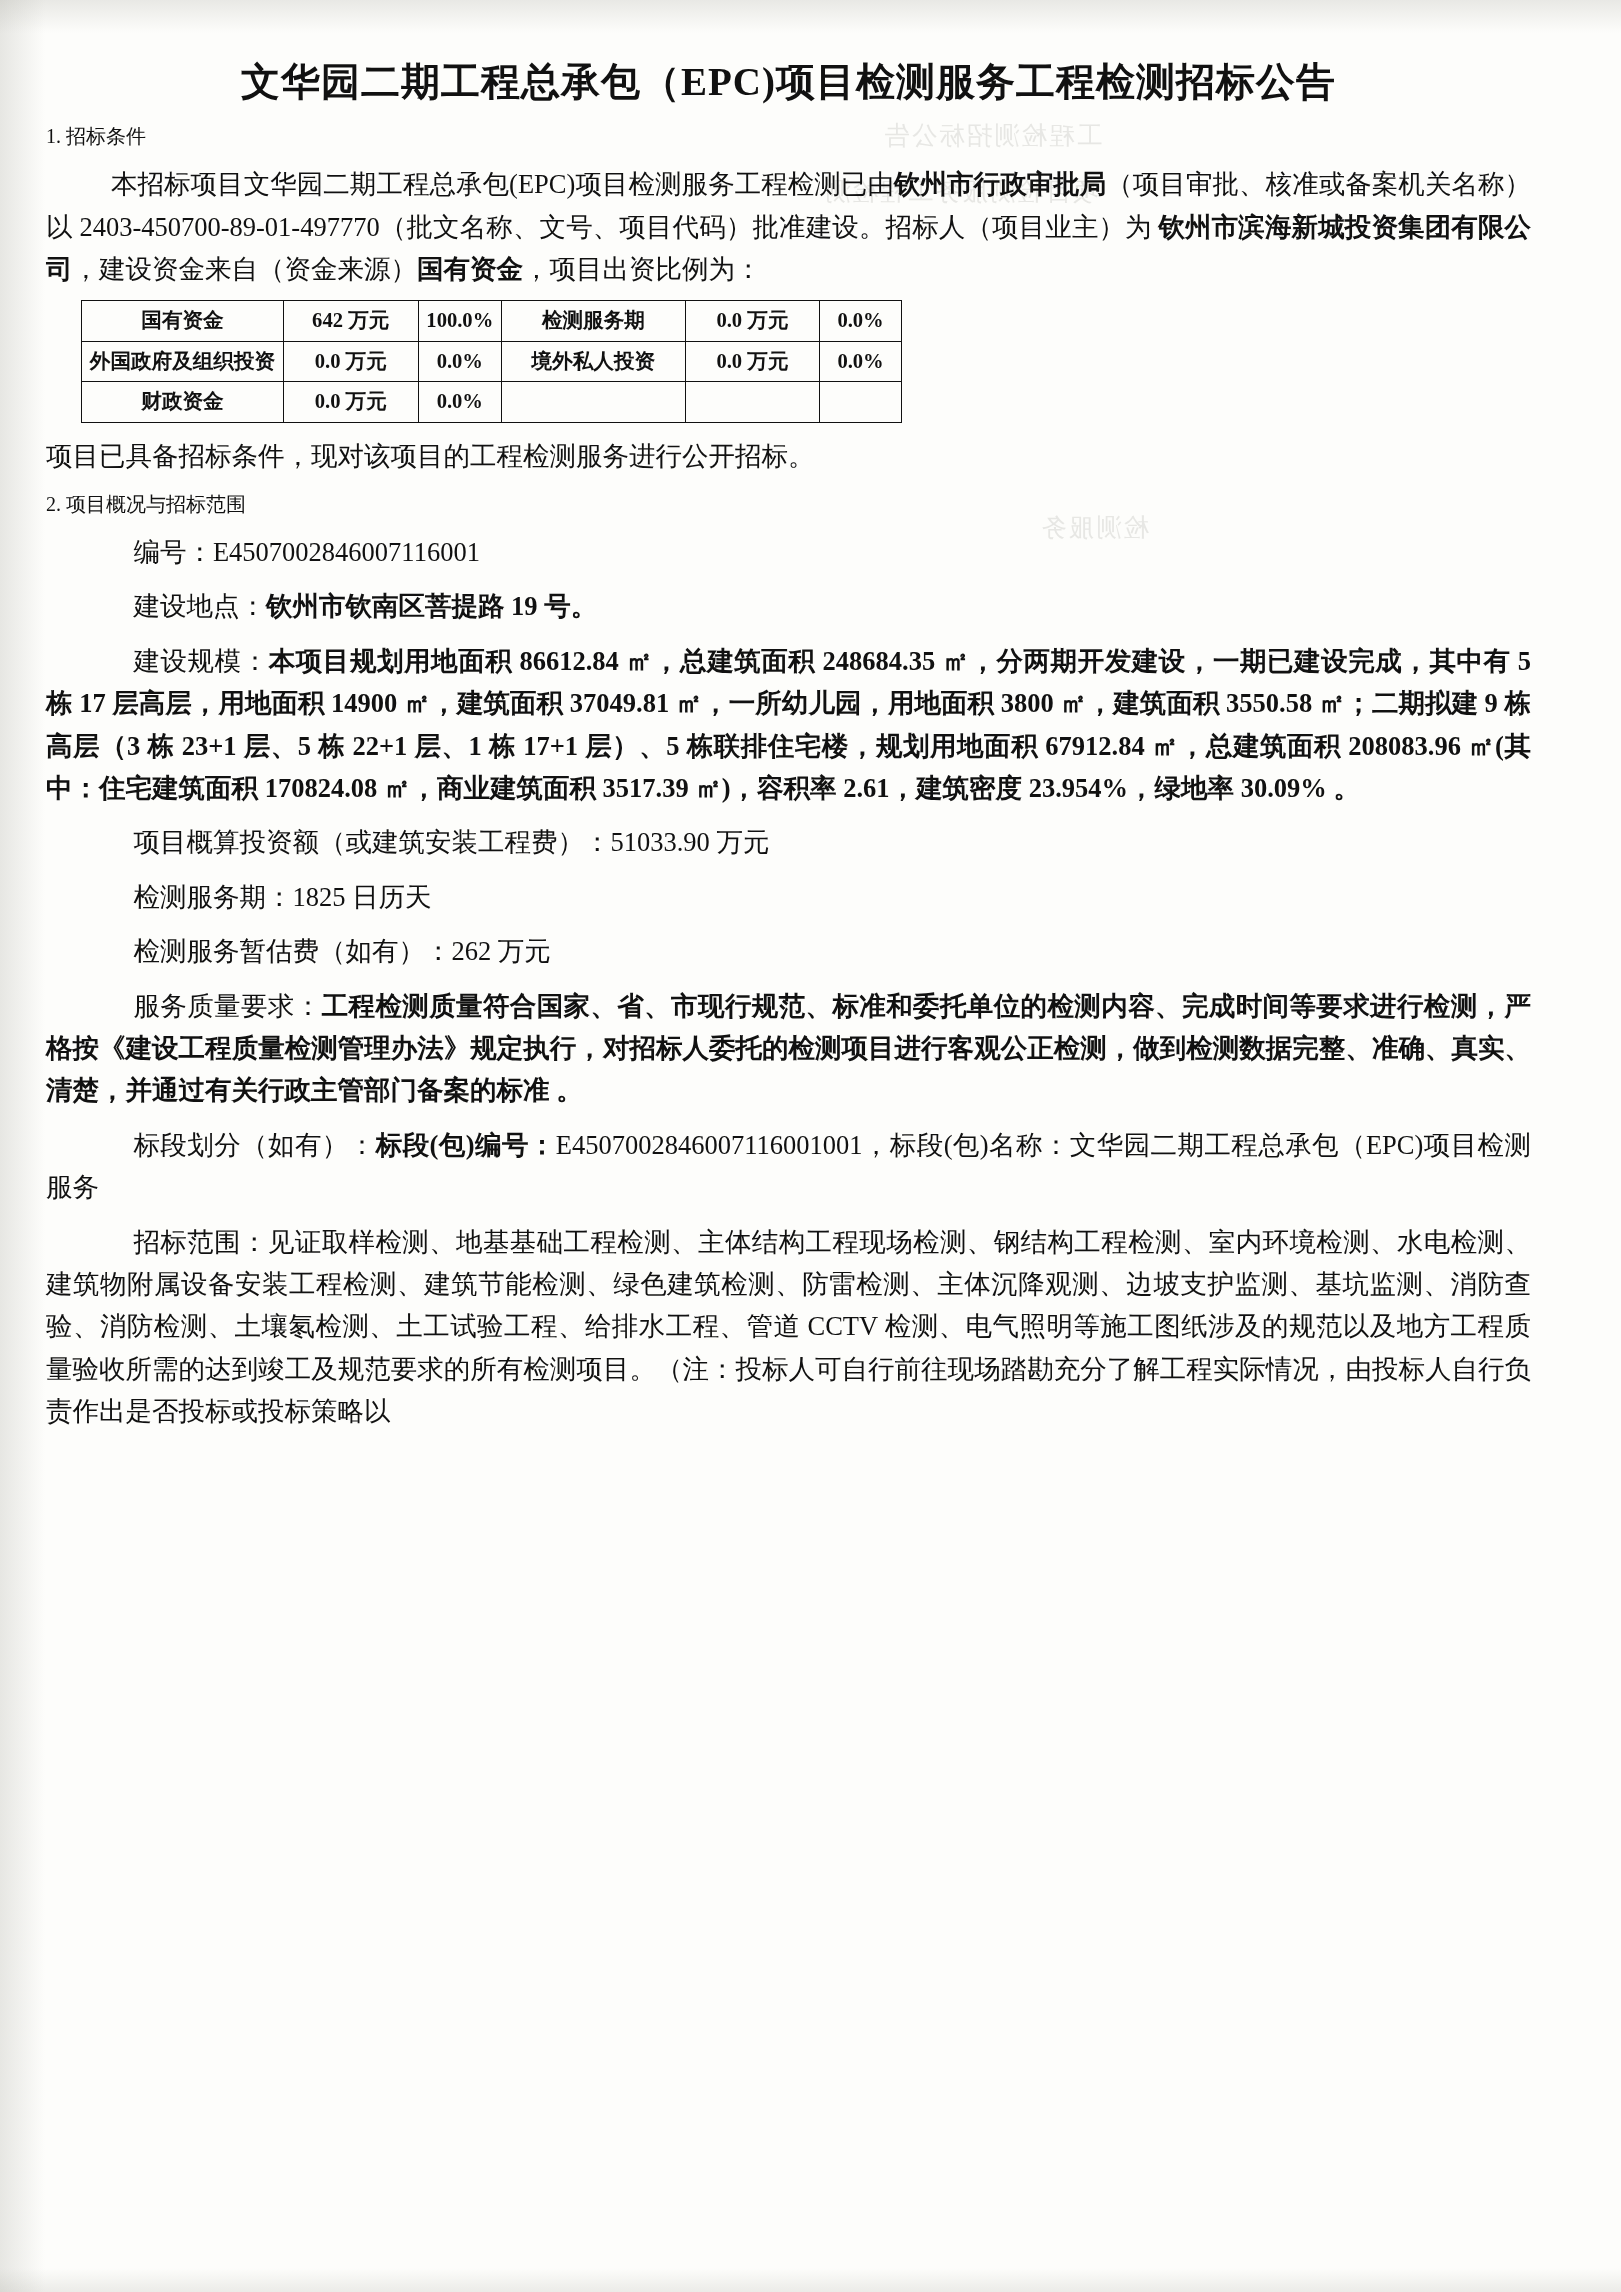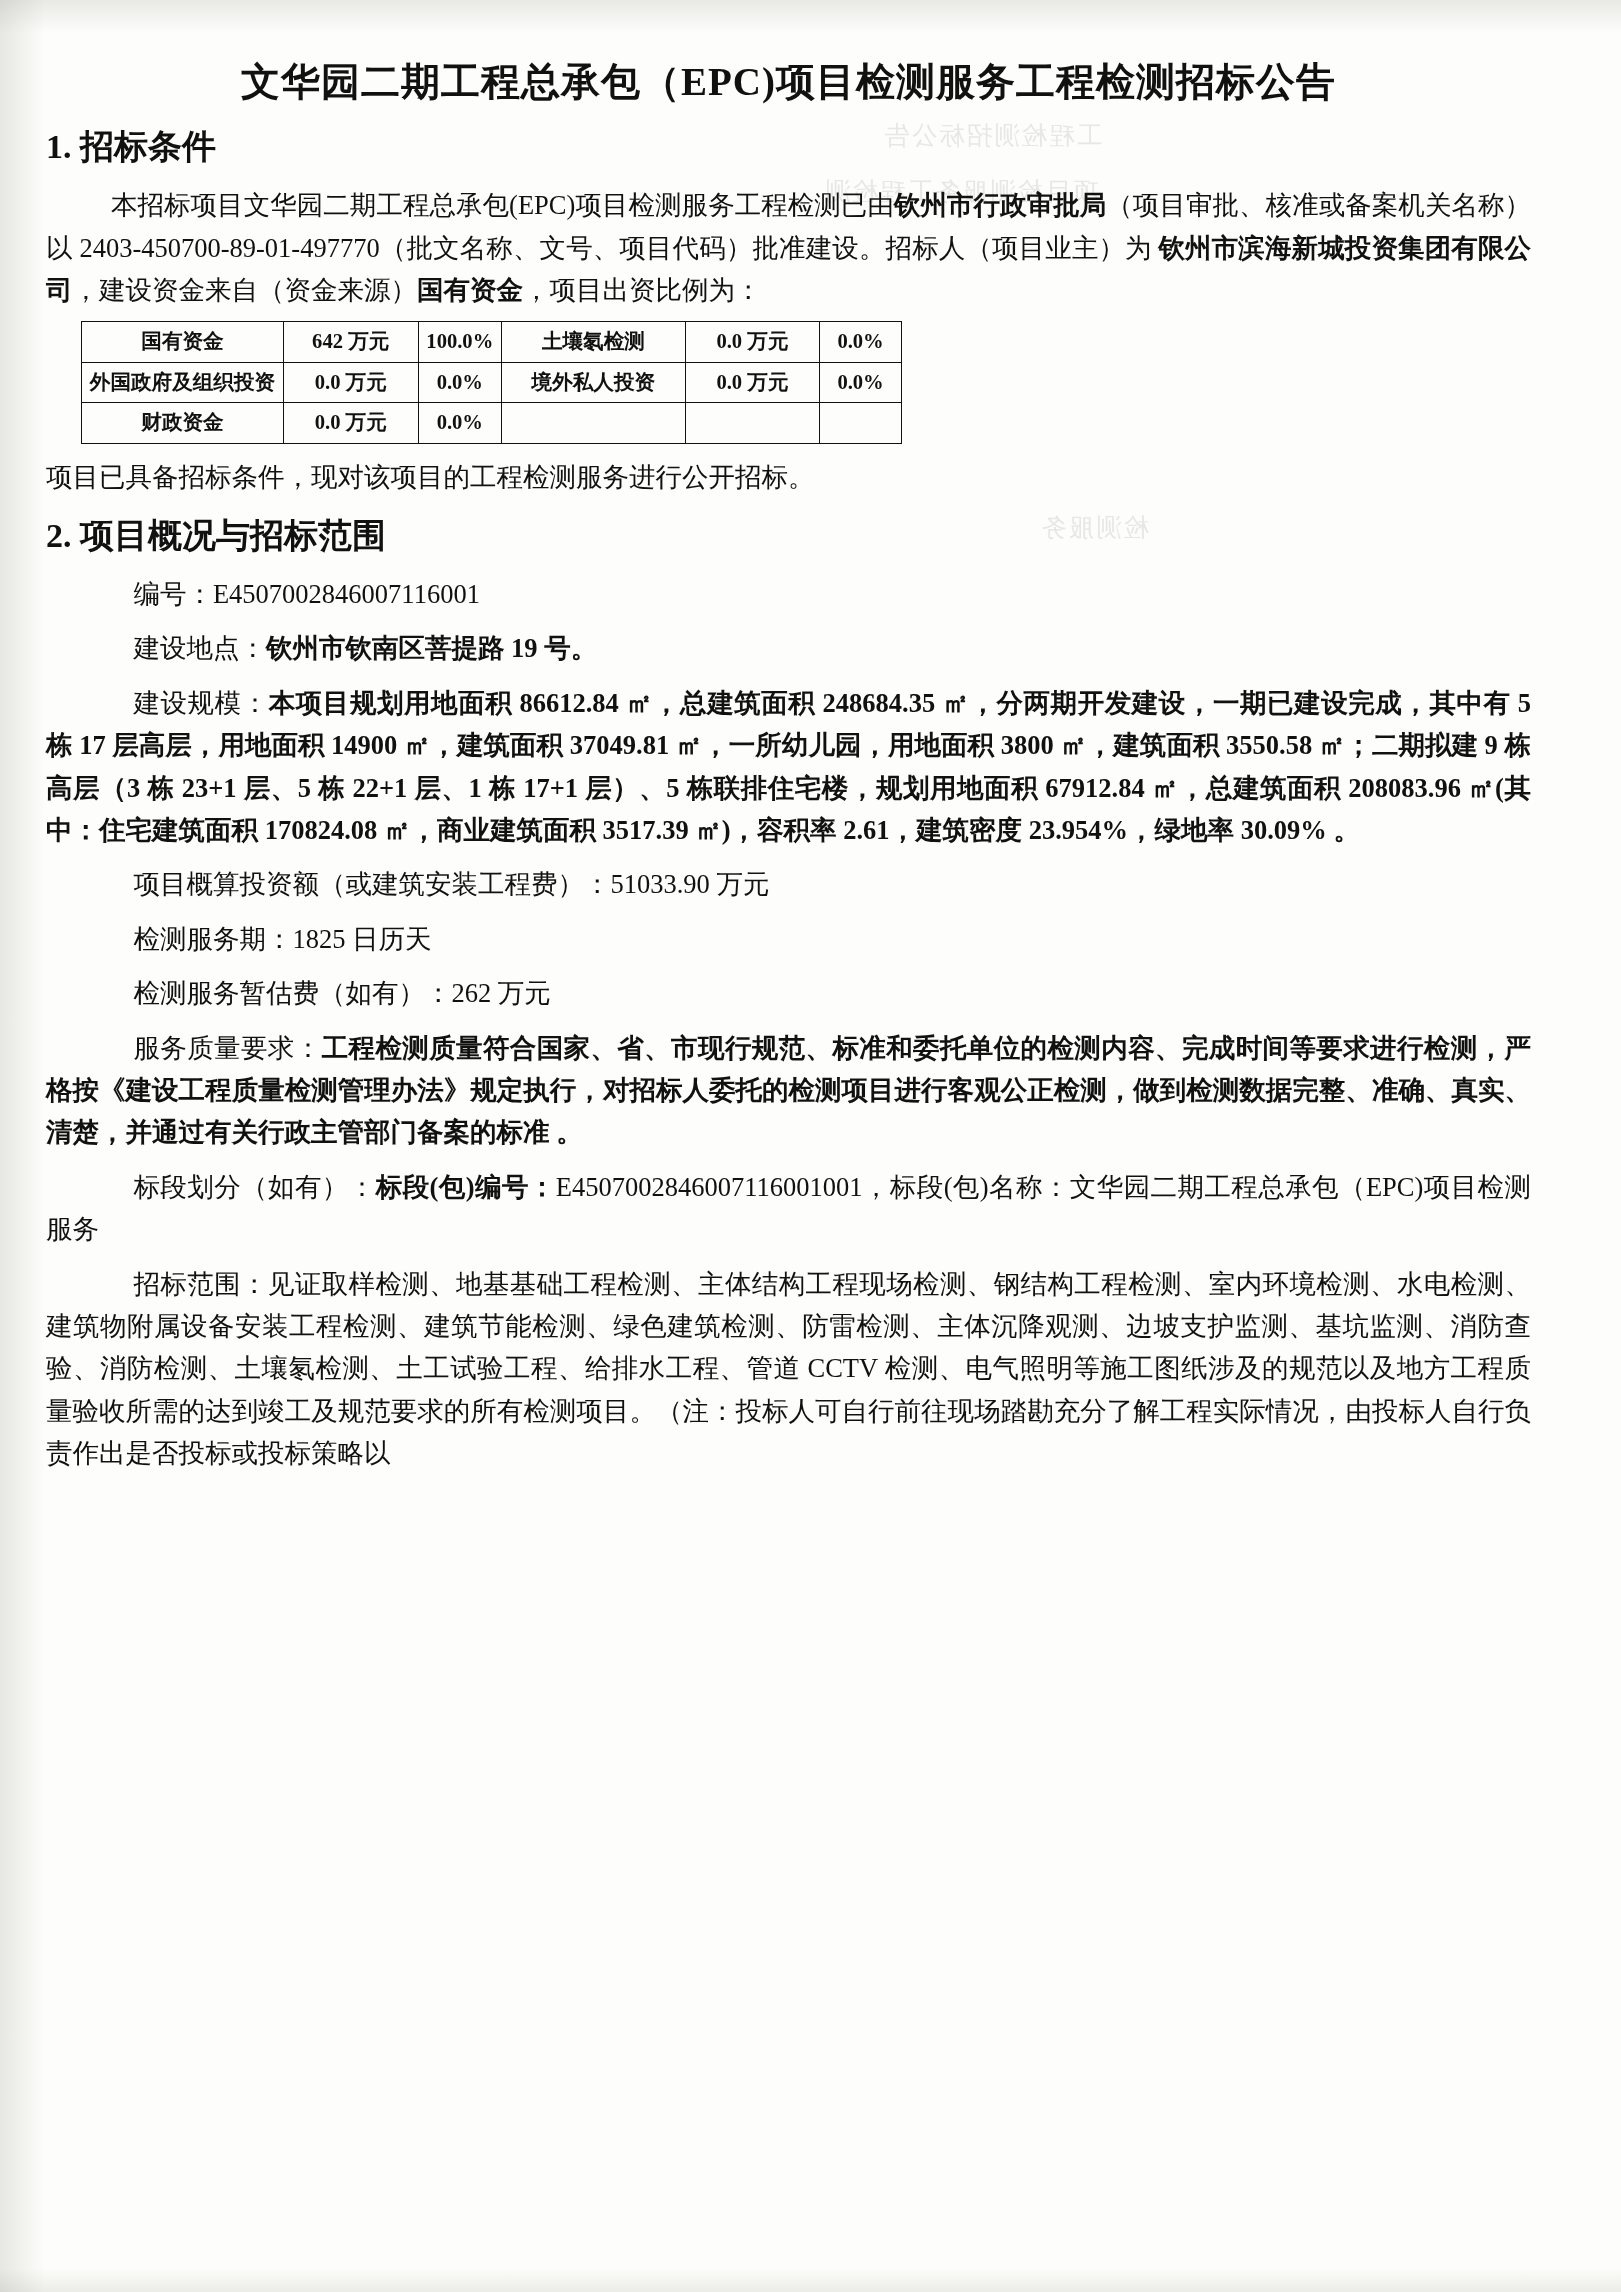--- a/index.html
+++ b/index.html
@@ -58,22 +58,22 @@
   h1.doc-title {
     font-size: 39px;
     font-weight: bold;
     line-height: 1.30;
     text-align: center;
     margin: 0 0 13.7px 0;
     letter-spacing: 1px;
     font-family: "Liberation Serif", "DejaVu Serif", serif;
   }
   .section-head {
-    font-size: 34px;
-    font-weight: bold;
+    font-size: 20px;
+    font-weight: normal;
     margin: 11.8px 0 5.9px 0;
     line-height: 1.5;
   }
   p.para {
     font-size: 26.5px;
     line-height: 1.60;
     margin: 12px 0 2px 0;
     text-align: justify;
     text-justify: inter-ideograph;
   }
@@ -126,21 +126,21 @@
       <span class="nowrap">2403-450700-89-01-497770</span><span>（批文名称、文号、项目代码）批准建设。招标人（项目业主）为</span>
       <span class="b">钦州市滨海新城投资集团有限公司</span><span>，建设资金来自（资金来源）</span><span class="b">国有资金</span><span>，项目出资比例为：</span>
     </p>
 
     <table class="fund-table">
       <tbody>
         <tr>
           <td class="label">国有资金</td>
           <td class="amt">642 万元</td>
           <td class="pct">100.0%</td>
-          <td class="label">土壤氡检测</td>
+          <td class="label">检测服务期</td>
           <td class="amt">0.0 万元</td>
           <td class="pct">0.0%</td>
         </tr>
         <tr>
           <td class="label">外国政府及组织投资</td>
           <td class="amt">0.0 万元</td>
           <td class="pct">0.0%</td>
           <td class="label">境外私人投资</td>
           <td class="amt">0.0 万元</td>
           <td class="pct">0.0%</td>

